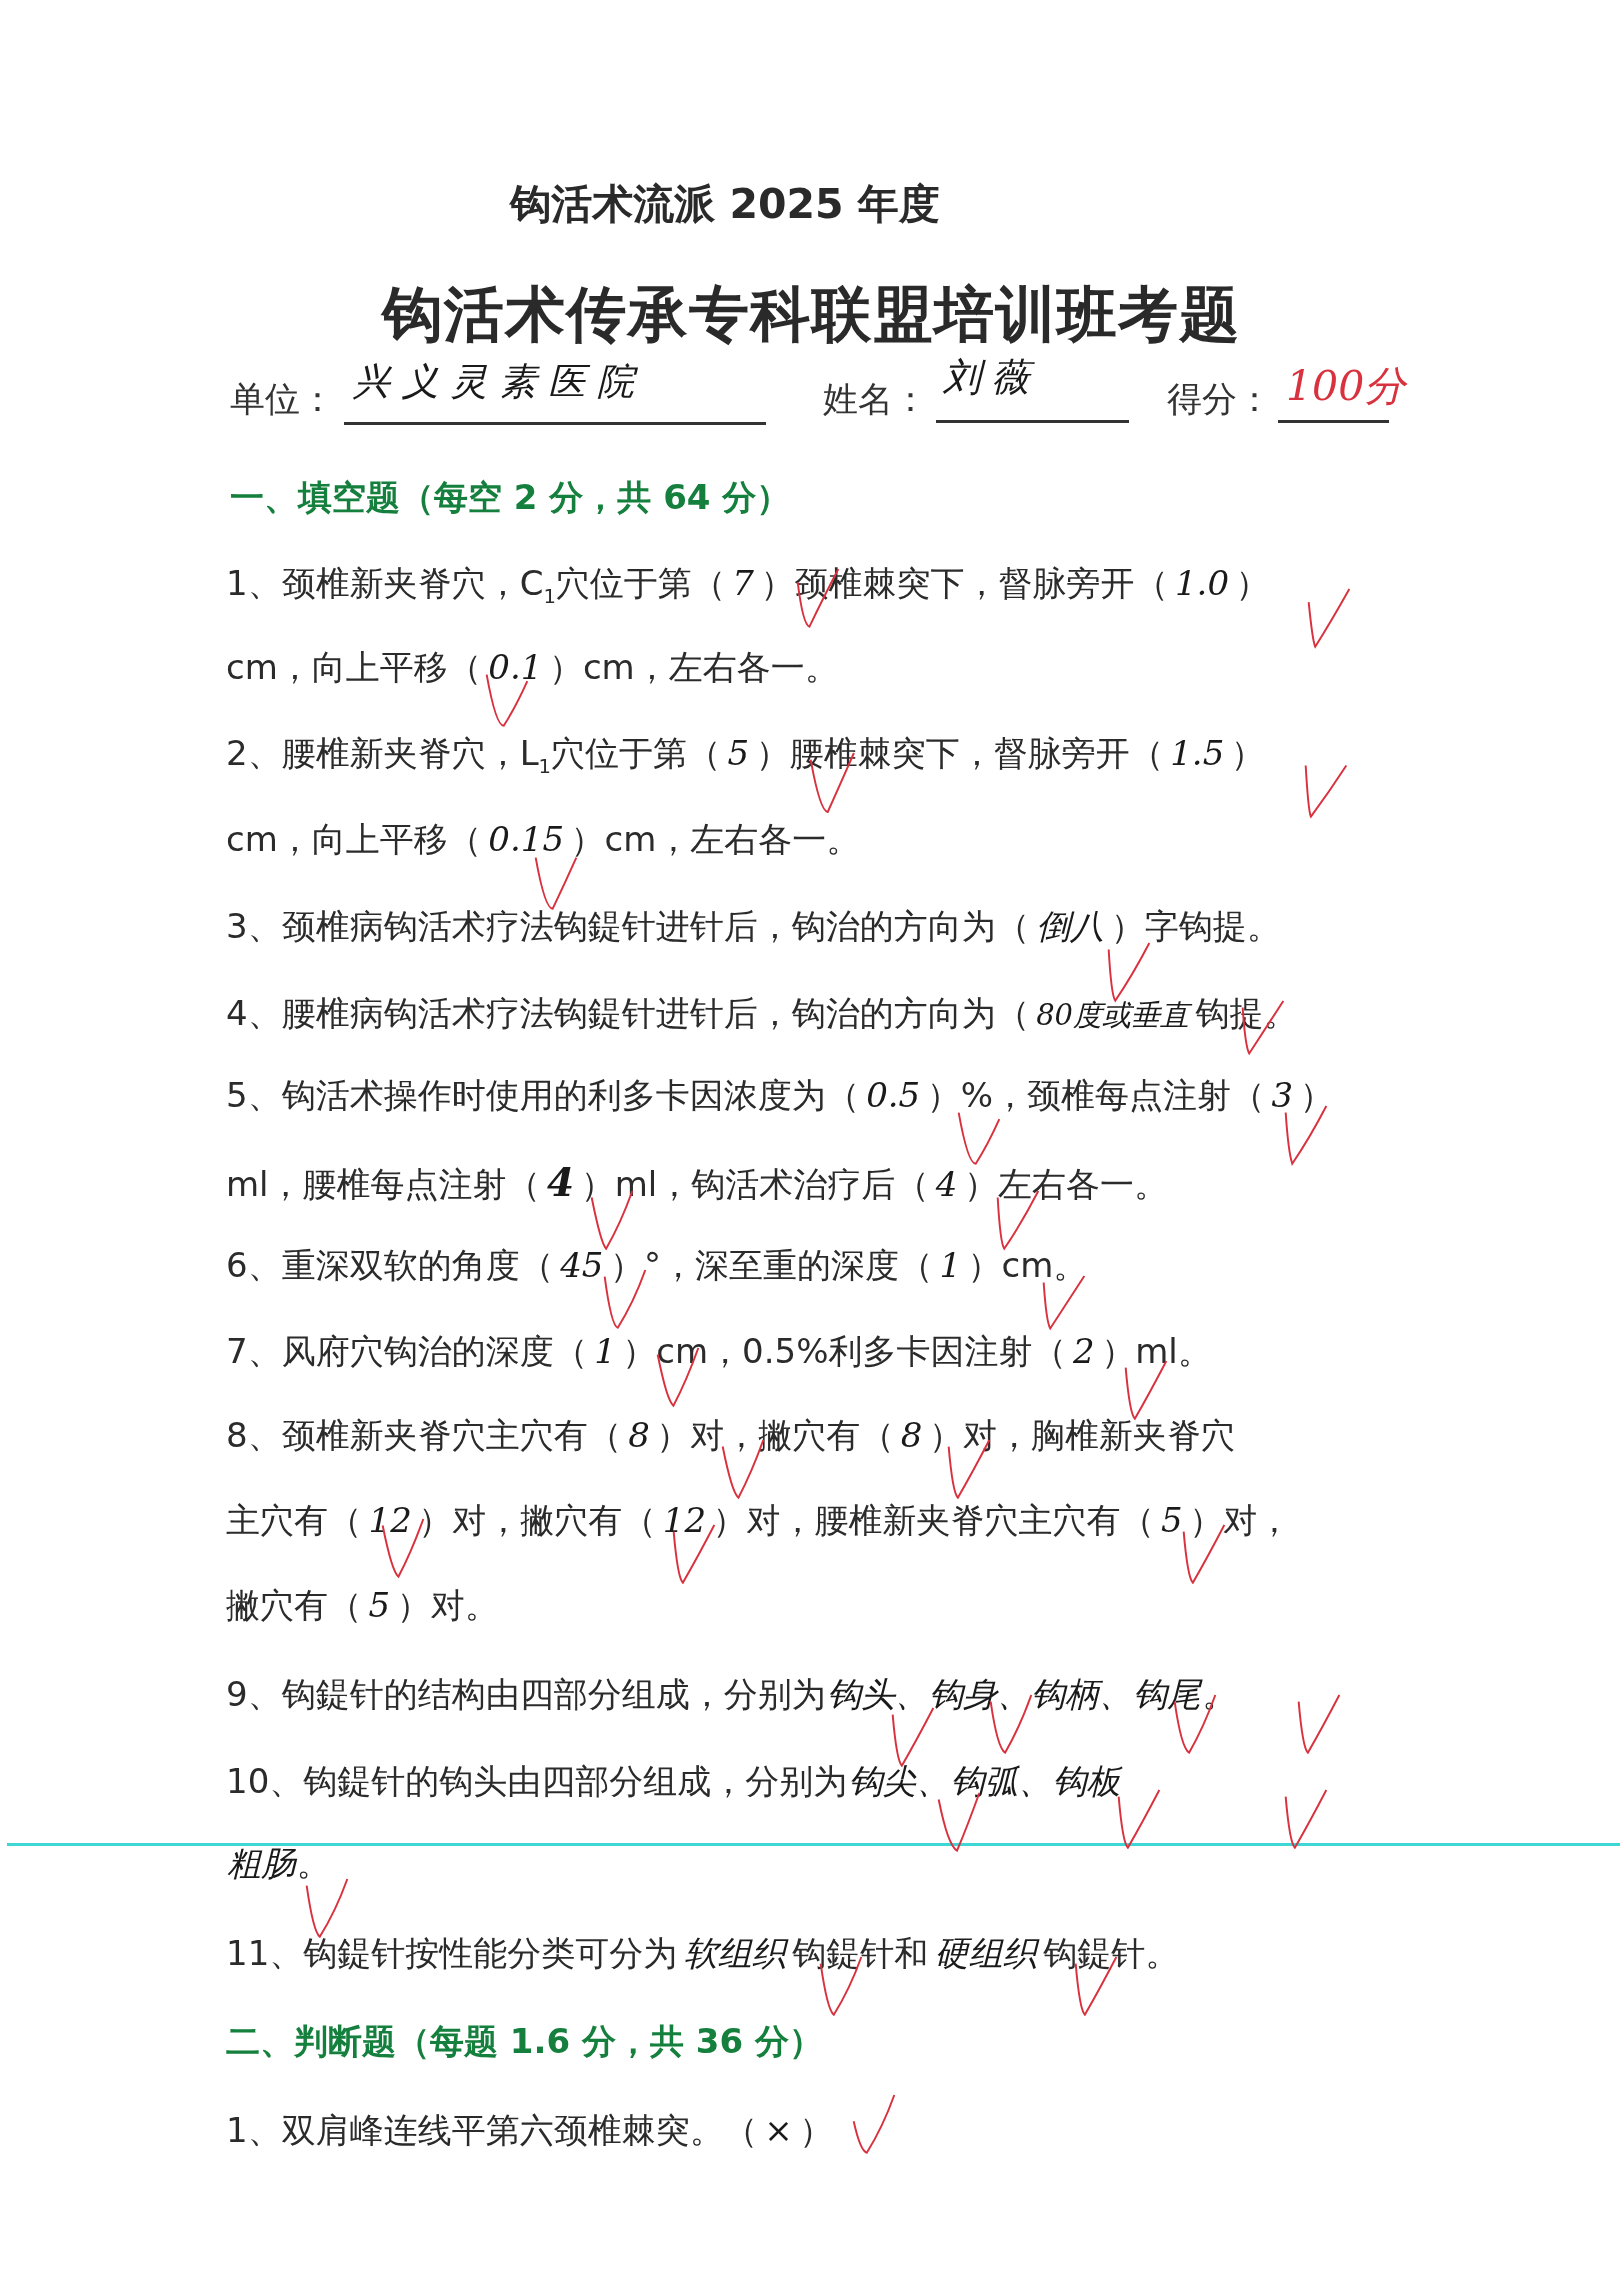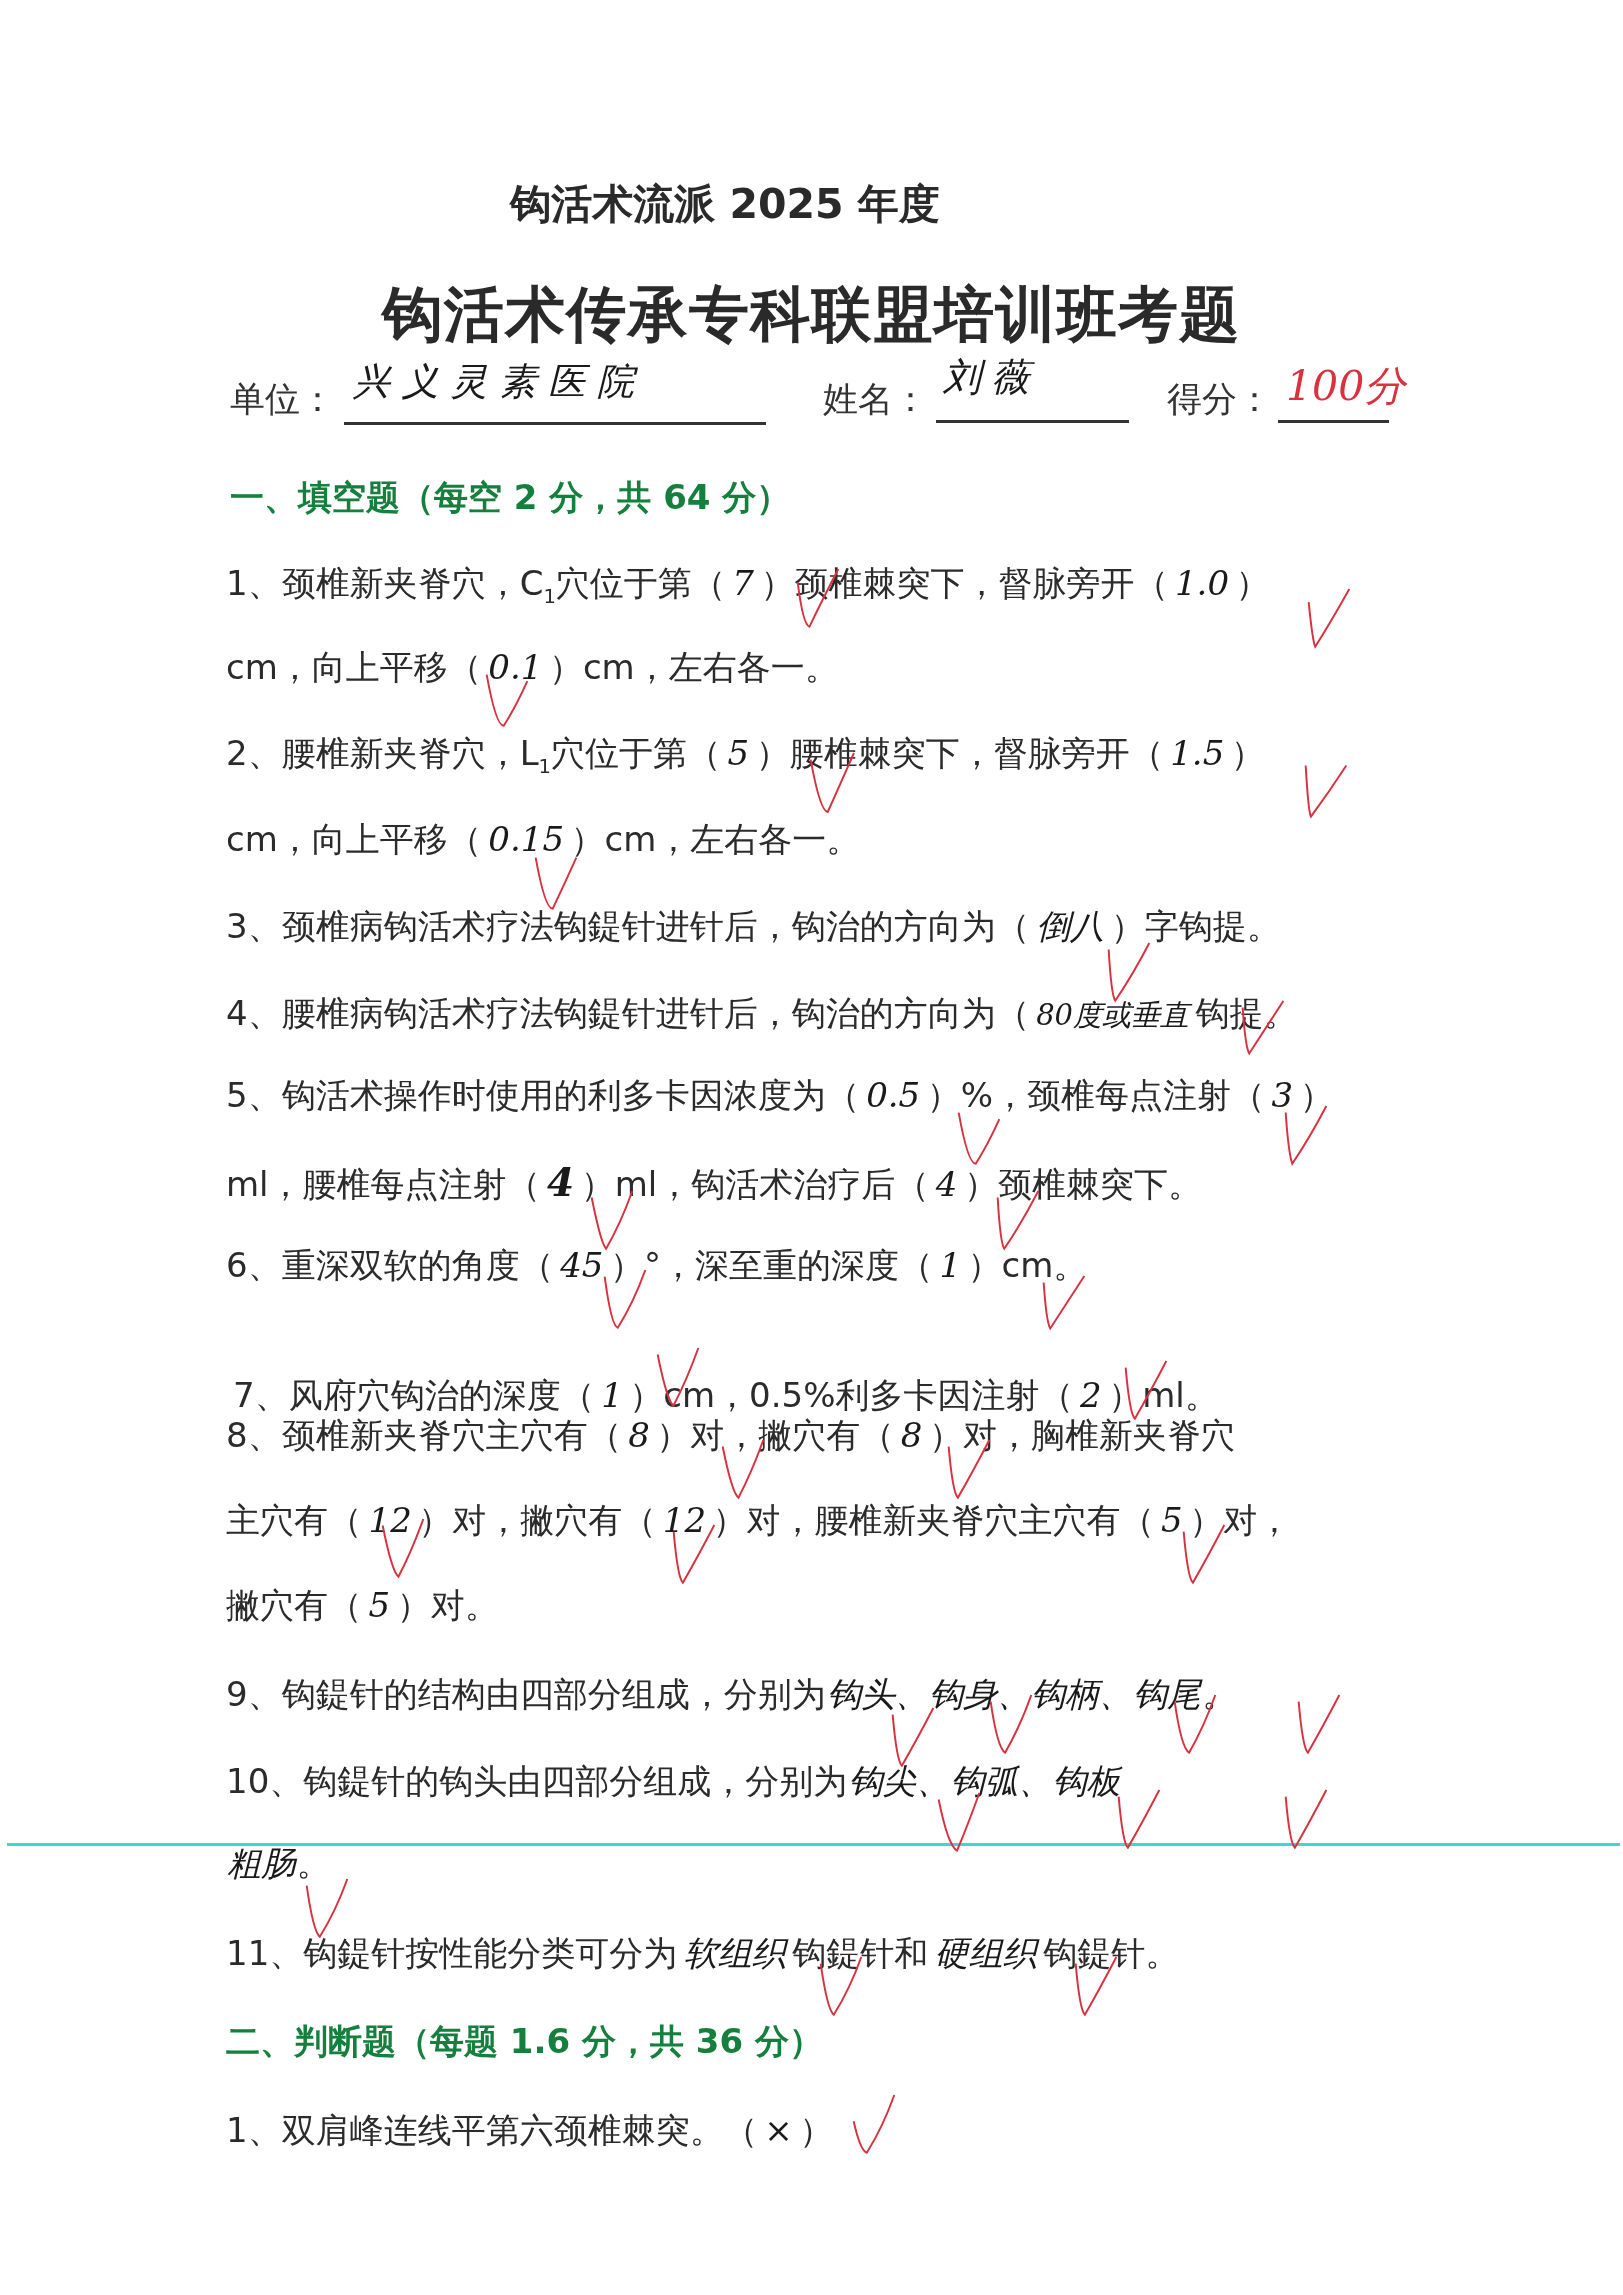--- a/index.html
+++ b/index.html
@@ -58,28 +58,28 @@
 </div>
 
 <div class="abs line" style="top:991px;">
   <span>4、腰椎病钩活术疗法钩鍉针进针后，钩治的方向为（</span><span class="ans" style="font-size:29px;margin-top:43px;">80度或垂直</span><span>钩提。</span>
 </div>
 
 <div class="abs line" style="top:1073px;">
   <span>5、钩活术操作时使用的利多卡因浓度为（</span><span class="ans">0.5</span><span>）%，颈椎每点注射（</span><span class="ans">3</span><span>）</span>
 </div>
 <div class="abs line" style="top:1159px;">
-  <span>ml，腰椎每点注射（</span><span class="ans" style="font-weight:bold; font-size:39px;">4</span><span>）ml，钩活术治疗后（</span><span class="ans">4</span><span>）颈椎棘突下。</span>
+  <span>ml，腰椎每点注射（</span><span class="ans" style="font-weight:bold; font-size:39px;">4</span><span>）ml，钩活术治疗后（</span><span class="ans">4</span><span>）左右各一。</span>
 </div>
 
 <div class="abs line" style="top:1243px;">
   <span>6、重深双软的角度（</span><span class="ans">45</span><span>）°，深至重的深度（</span><span class="ans">1</span><span>）cm。</span>
 </div>
 
-<div class="abs line" style="top:1373px;margin-left:7px;">
+<div class="abs line" style="top:1329px;">
   <span>7、风府穴钩治的深度（</span><span class="ans">1</span><span>）cm，0.5%利多卡因注射（</span><span class="ans">2</span><span>）ml。</span>
 </div>
 
 <div class="abs line" style="top:1413px;">
   <span>8、颈椎新夹脊穴主穴有（</span><span class="ans">8</span><span>）对，撇穴有（</span><span class="ans">8</span><span>）对，胸椎新夹脊穴</span>
 </div>
 <div class="abs line" style="top:1498px;">
   <span>主穴有（</span><span class="ans">12</span><span>）对，撇穴有（</span><span class="ans">12</span><span>）对，腰椎新夹脊穴主穴有（</span><span class="ans">5</span><span>）对，</span>
 </div>
 <div class="abs line" style="top:1583px;">

